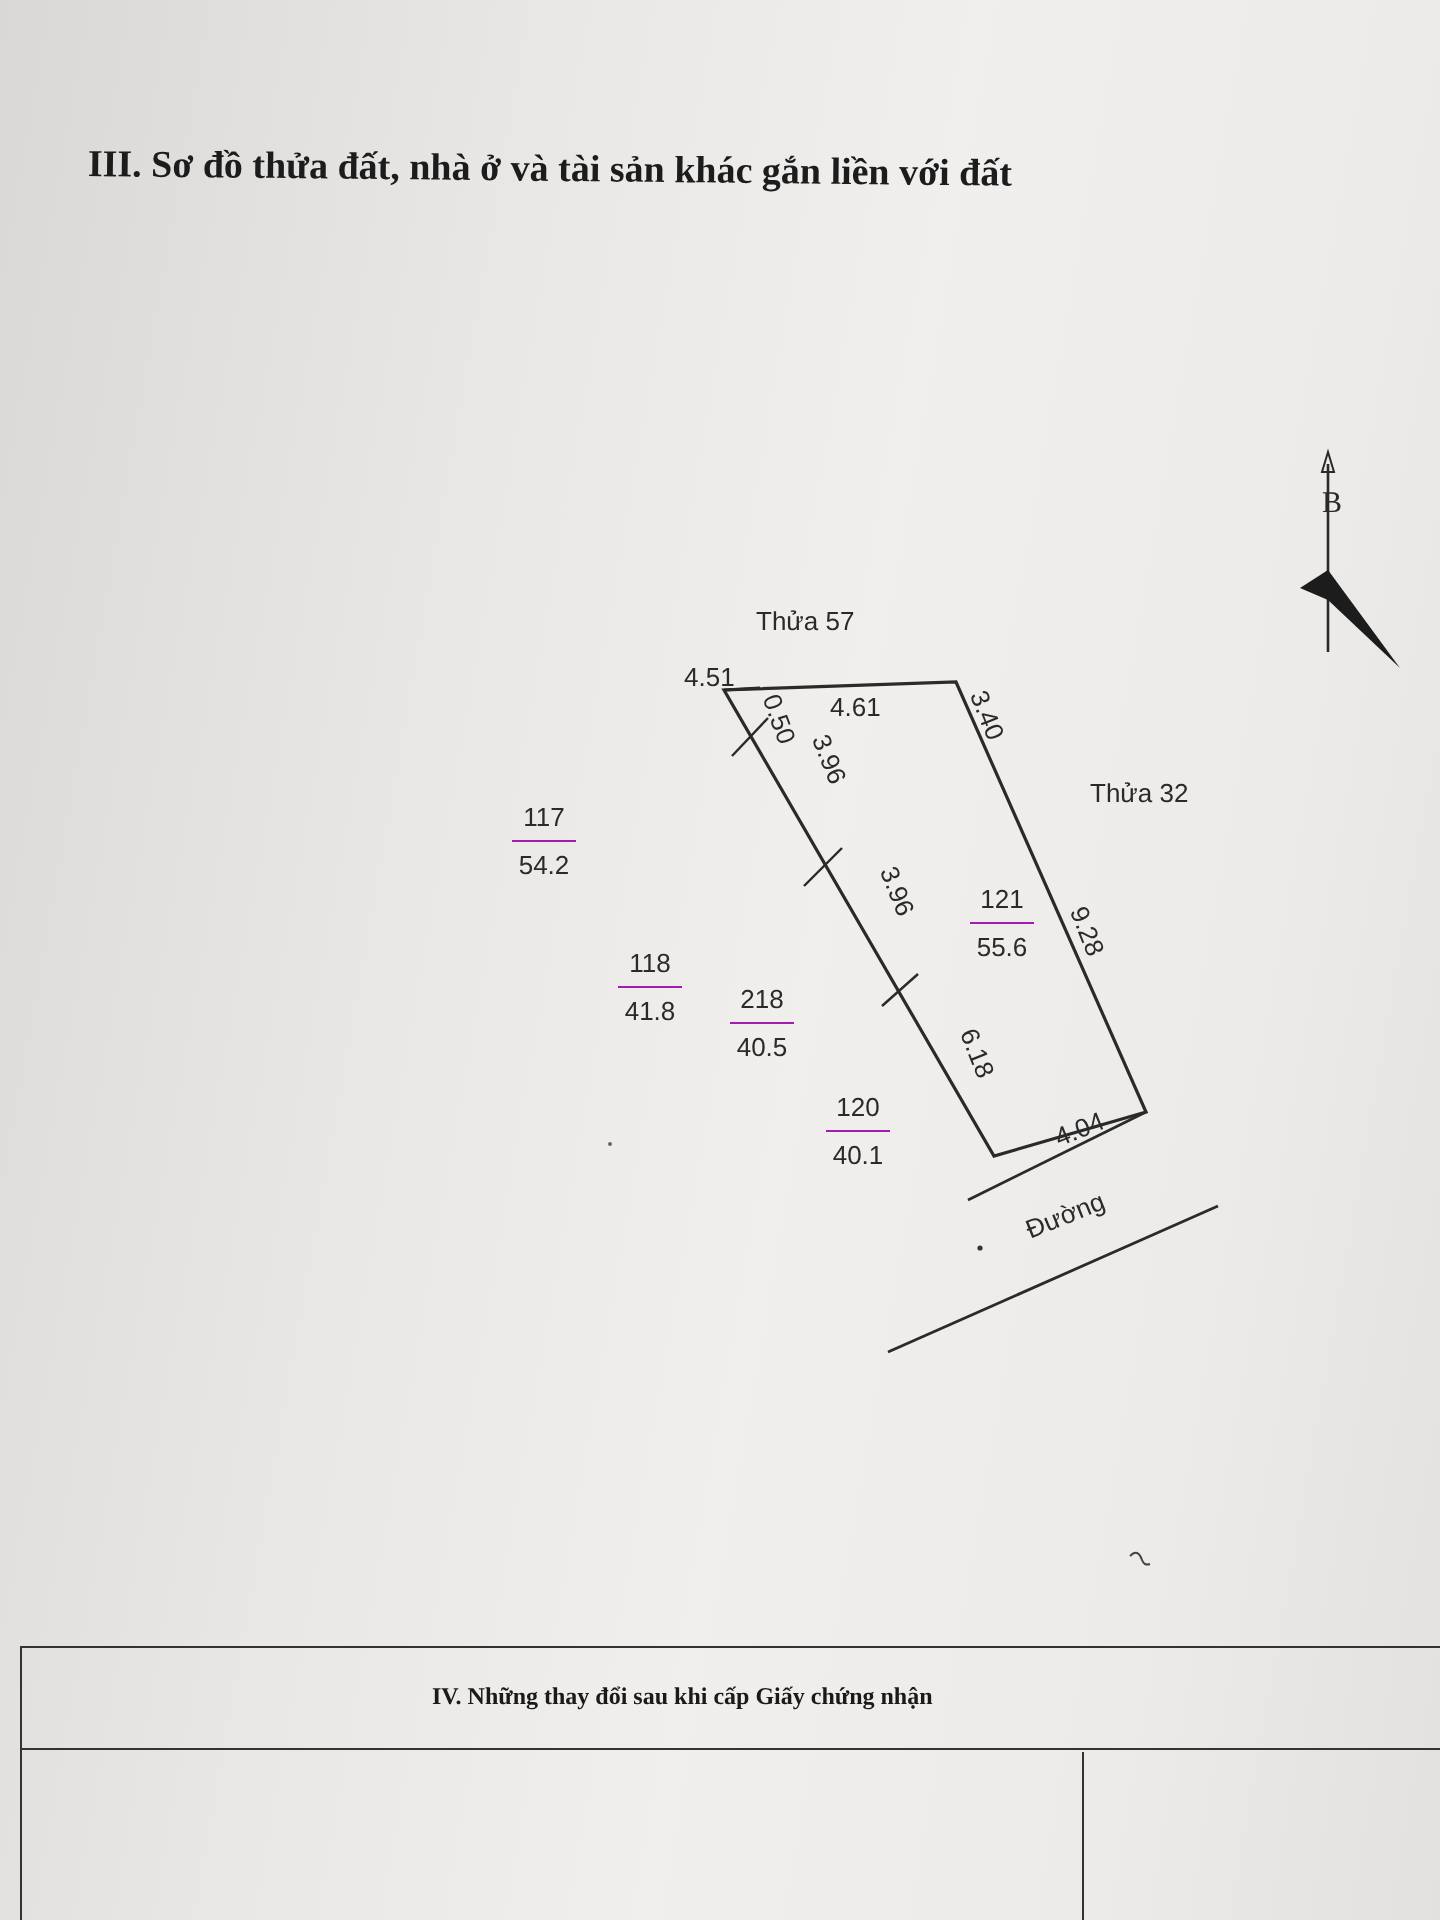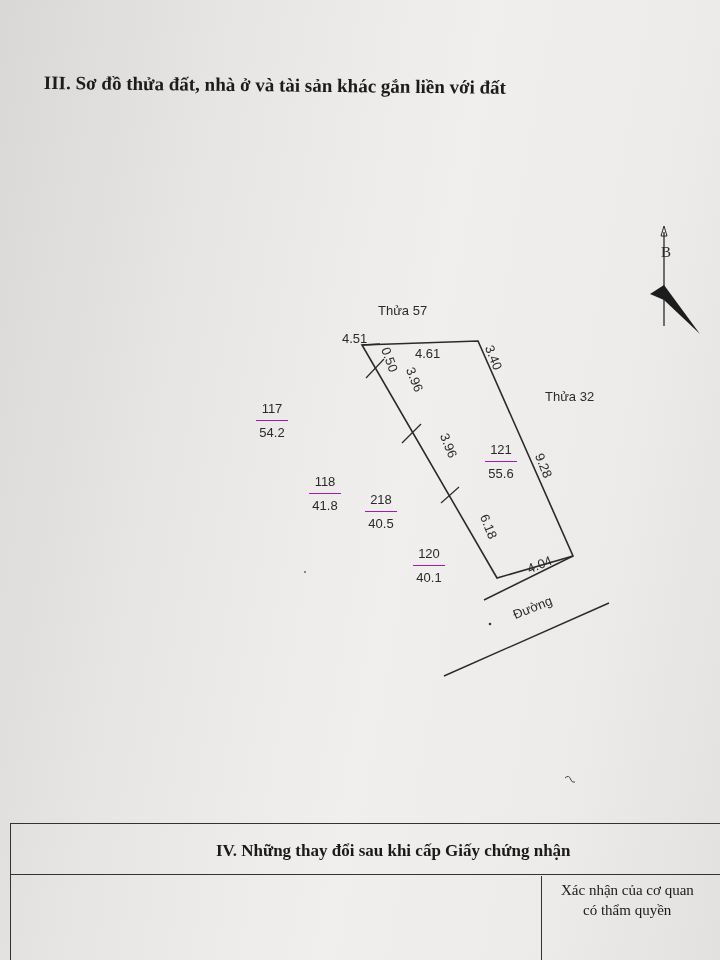--- a/index.html
+++ b/index.html
@@ -20,21 +20,21 @@
   svg.map { position:absolute; left:0; top:0; }
   .table {
     position:absolute; left:10px; top:823px; width:730px; height:160px;
     border-top:1.5px solid #333; border-left:1.5px solid #333;
   }
   .row1 {
     position:absolute; left:0; top:0; width:100%; height:50px; border-bottom:1.5px solid #333;
   }
   .row1 .h {
     position:absolute; left:205px; top:17px; font-family:"Liberation Serif", serif;
-    font-weight:bold; font-size:17px; white-space:nowrap;
+    font-weight:bold; font-size:12px; white-space:nowrap;
   }
   .c1 {
     position:absolute; left:110px; top:68px; font-family:"Liberation Serif", serif; font-size:17px; white-space:nowrap;
   }
   .divider { position:absolute; left:530px; top:52px; width:0; height:120px; border-left:1.5px solid #333; }
   .c2 {
     position:absolute; left:550px; top:56px; font-family:"Liberation Serif", serif; font-size:15px; white-space:nowrap; line-height:20px;
   }
   .c2 span { display:block; }
   .c2 .l2 { padding-left:22px; }
@@ -104,17 +104,13 @@
 <div class="frac" style="left:481px;top:442px;">
   <span class="num">121</span>
     <span class="den">55.6</span>
 </div>
 
 <div class="table">
   <div class="row1">
     <div class="h">IV. Những thay đổi sau khi cấp Giấy chứng nhận</div>
   </div>
   <div class="divider"></div>
-  <div class="c2">
-    <span>Xác nhận của cơ quan</span>
-    <span class="l2">có thẩm quyền</span>
-  </div>
 </div>
 
 </body></html>

